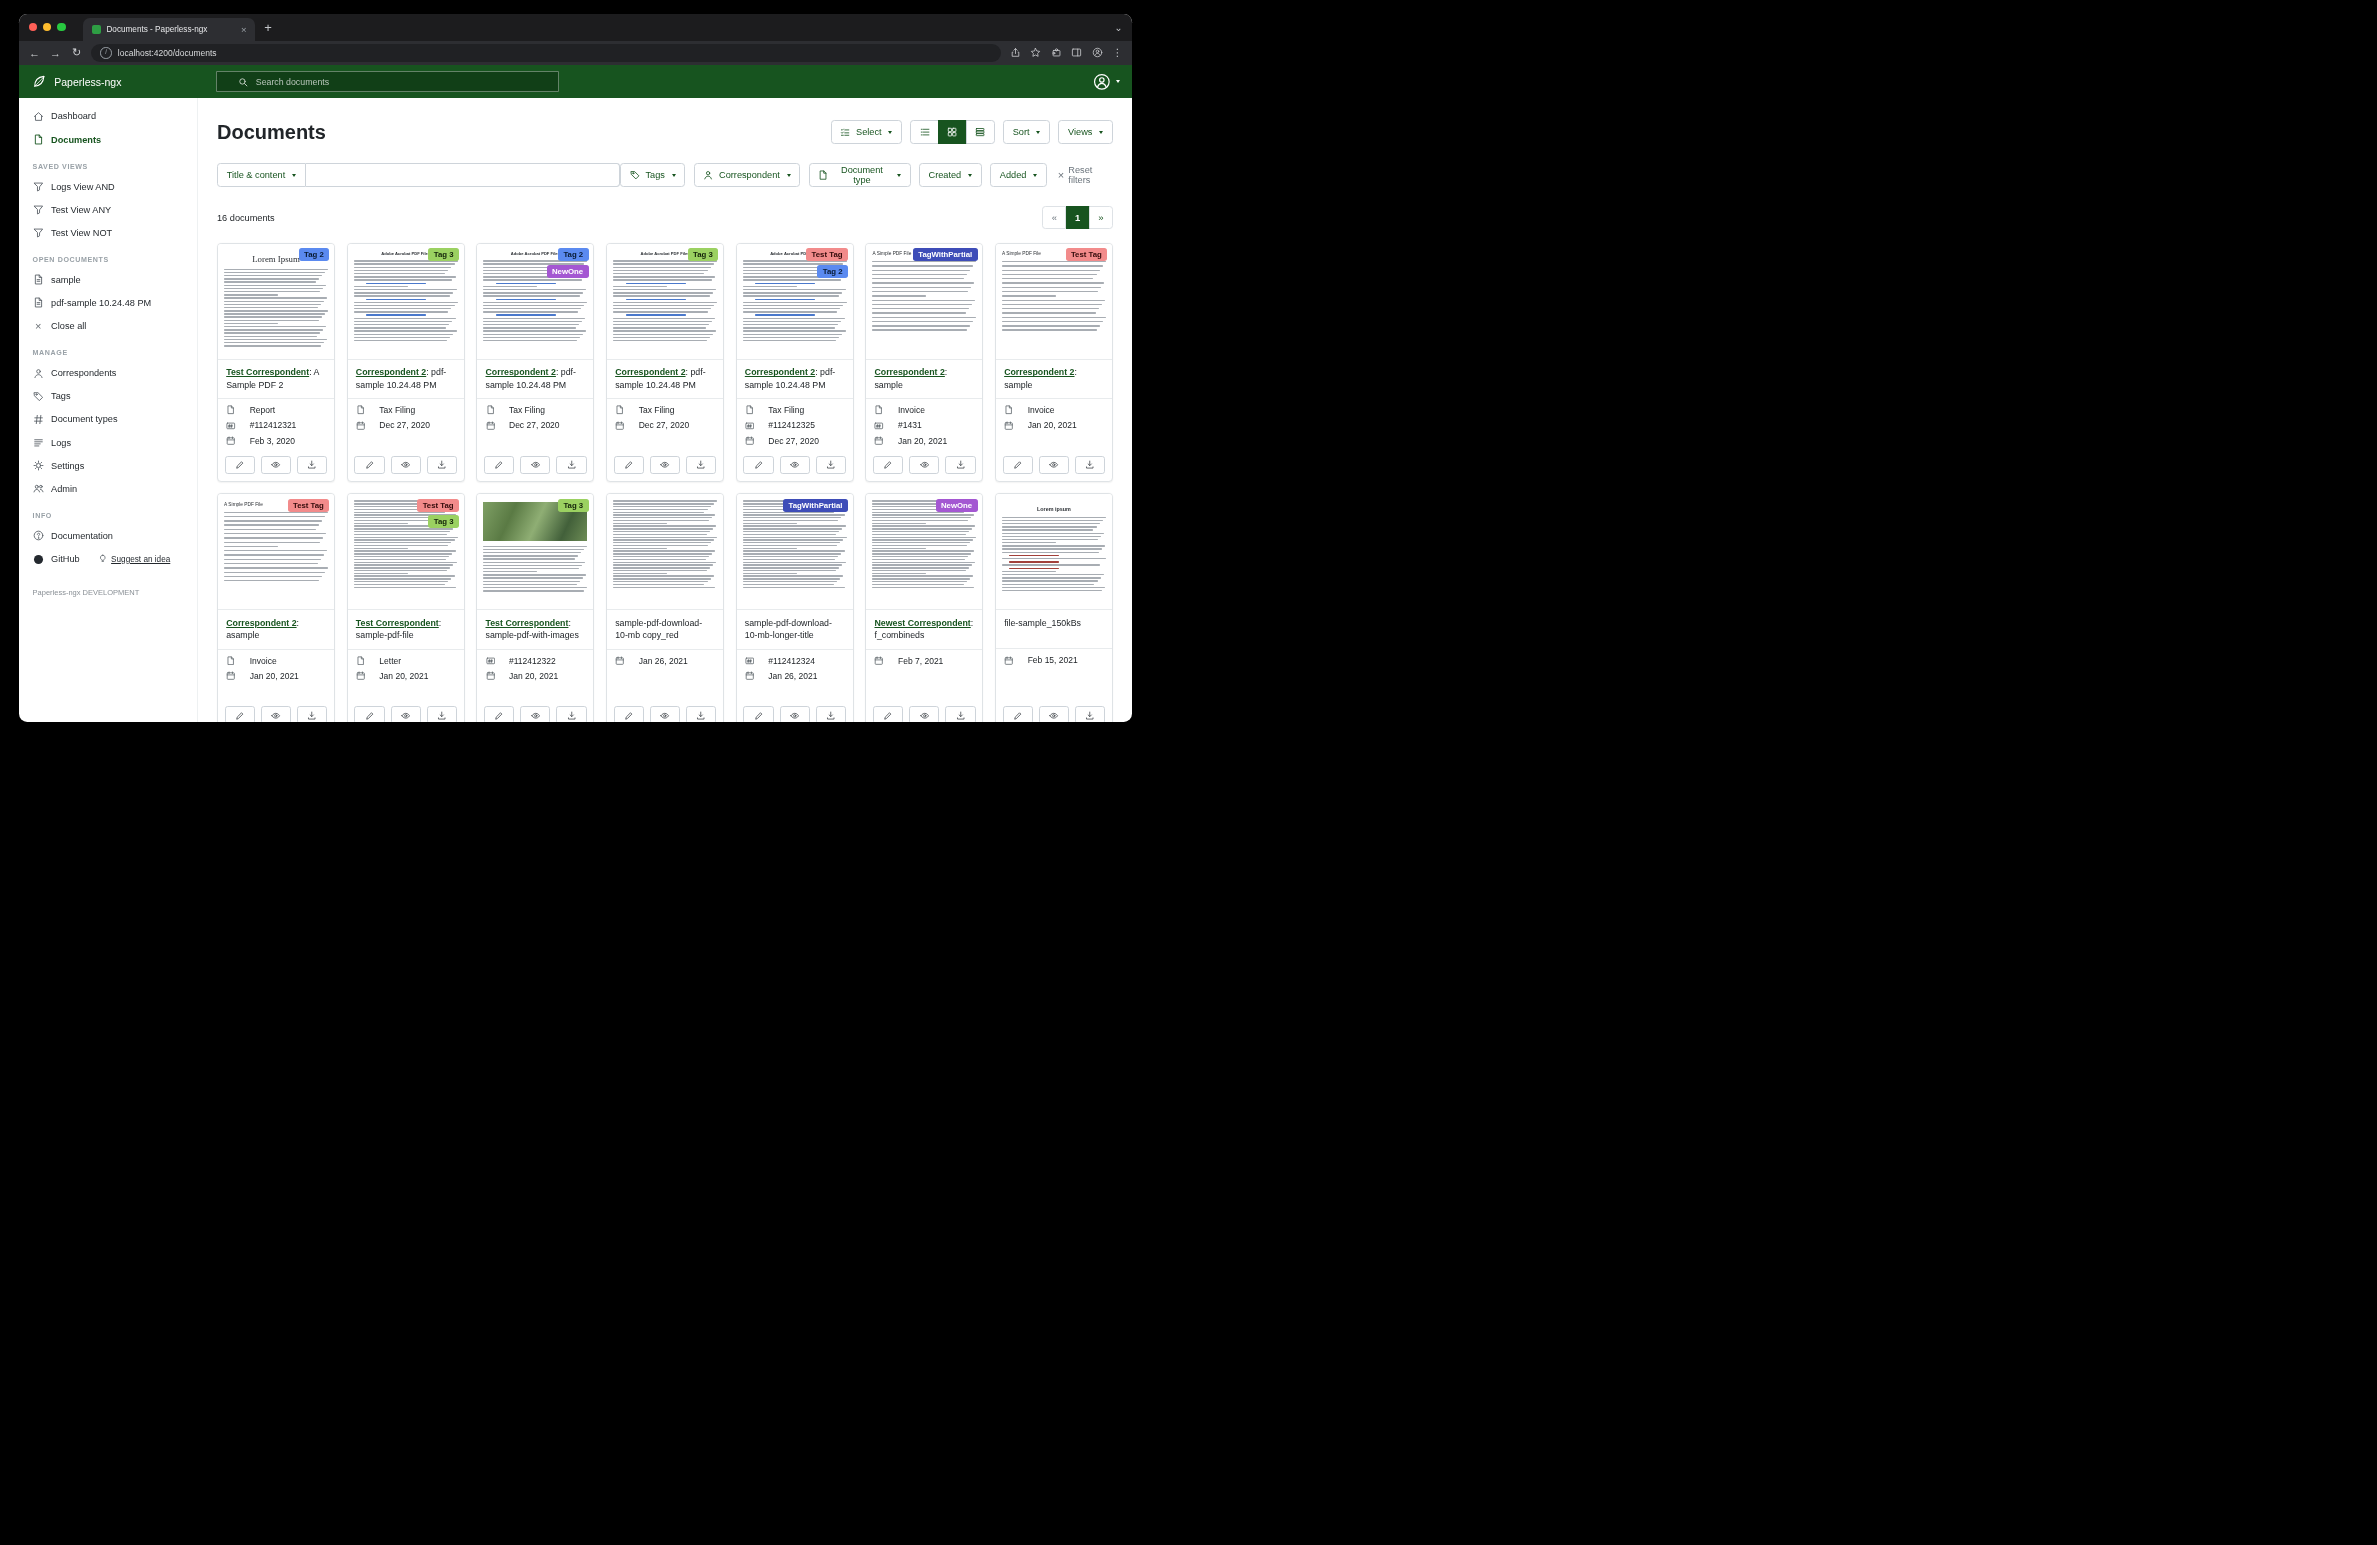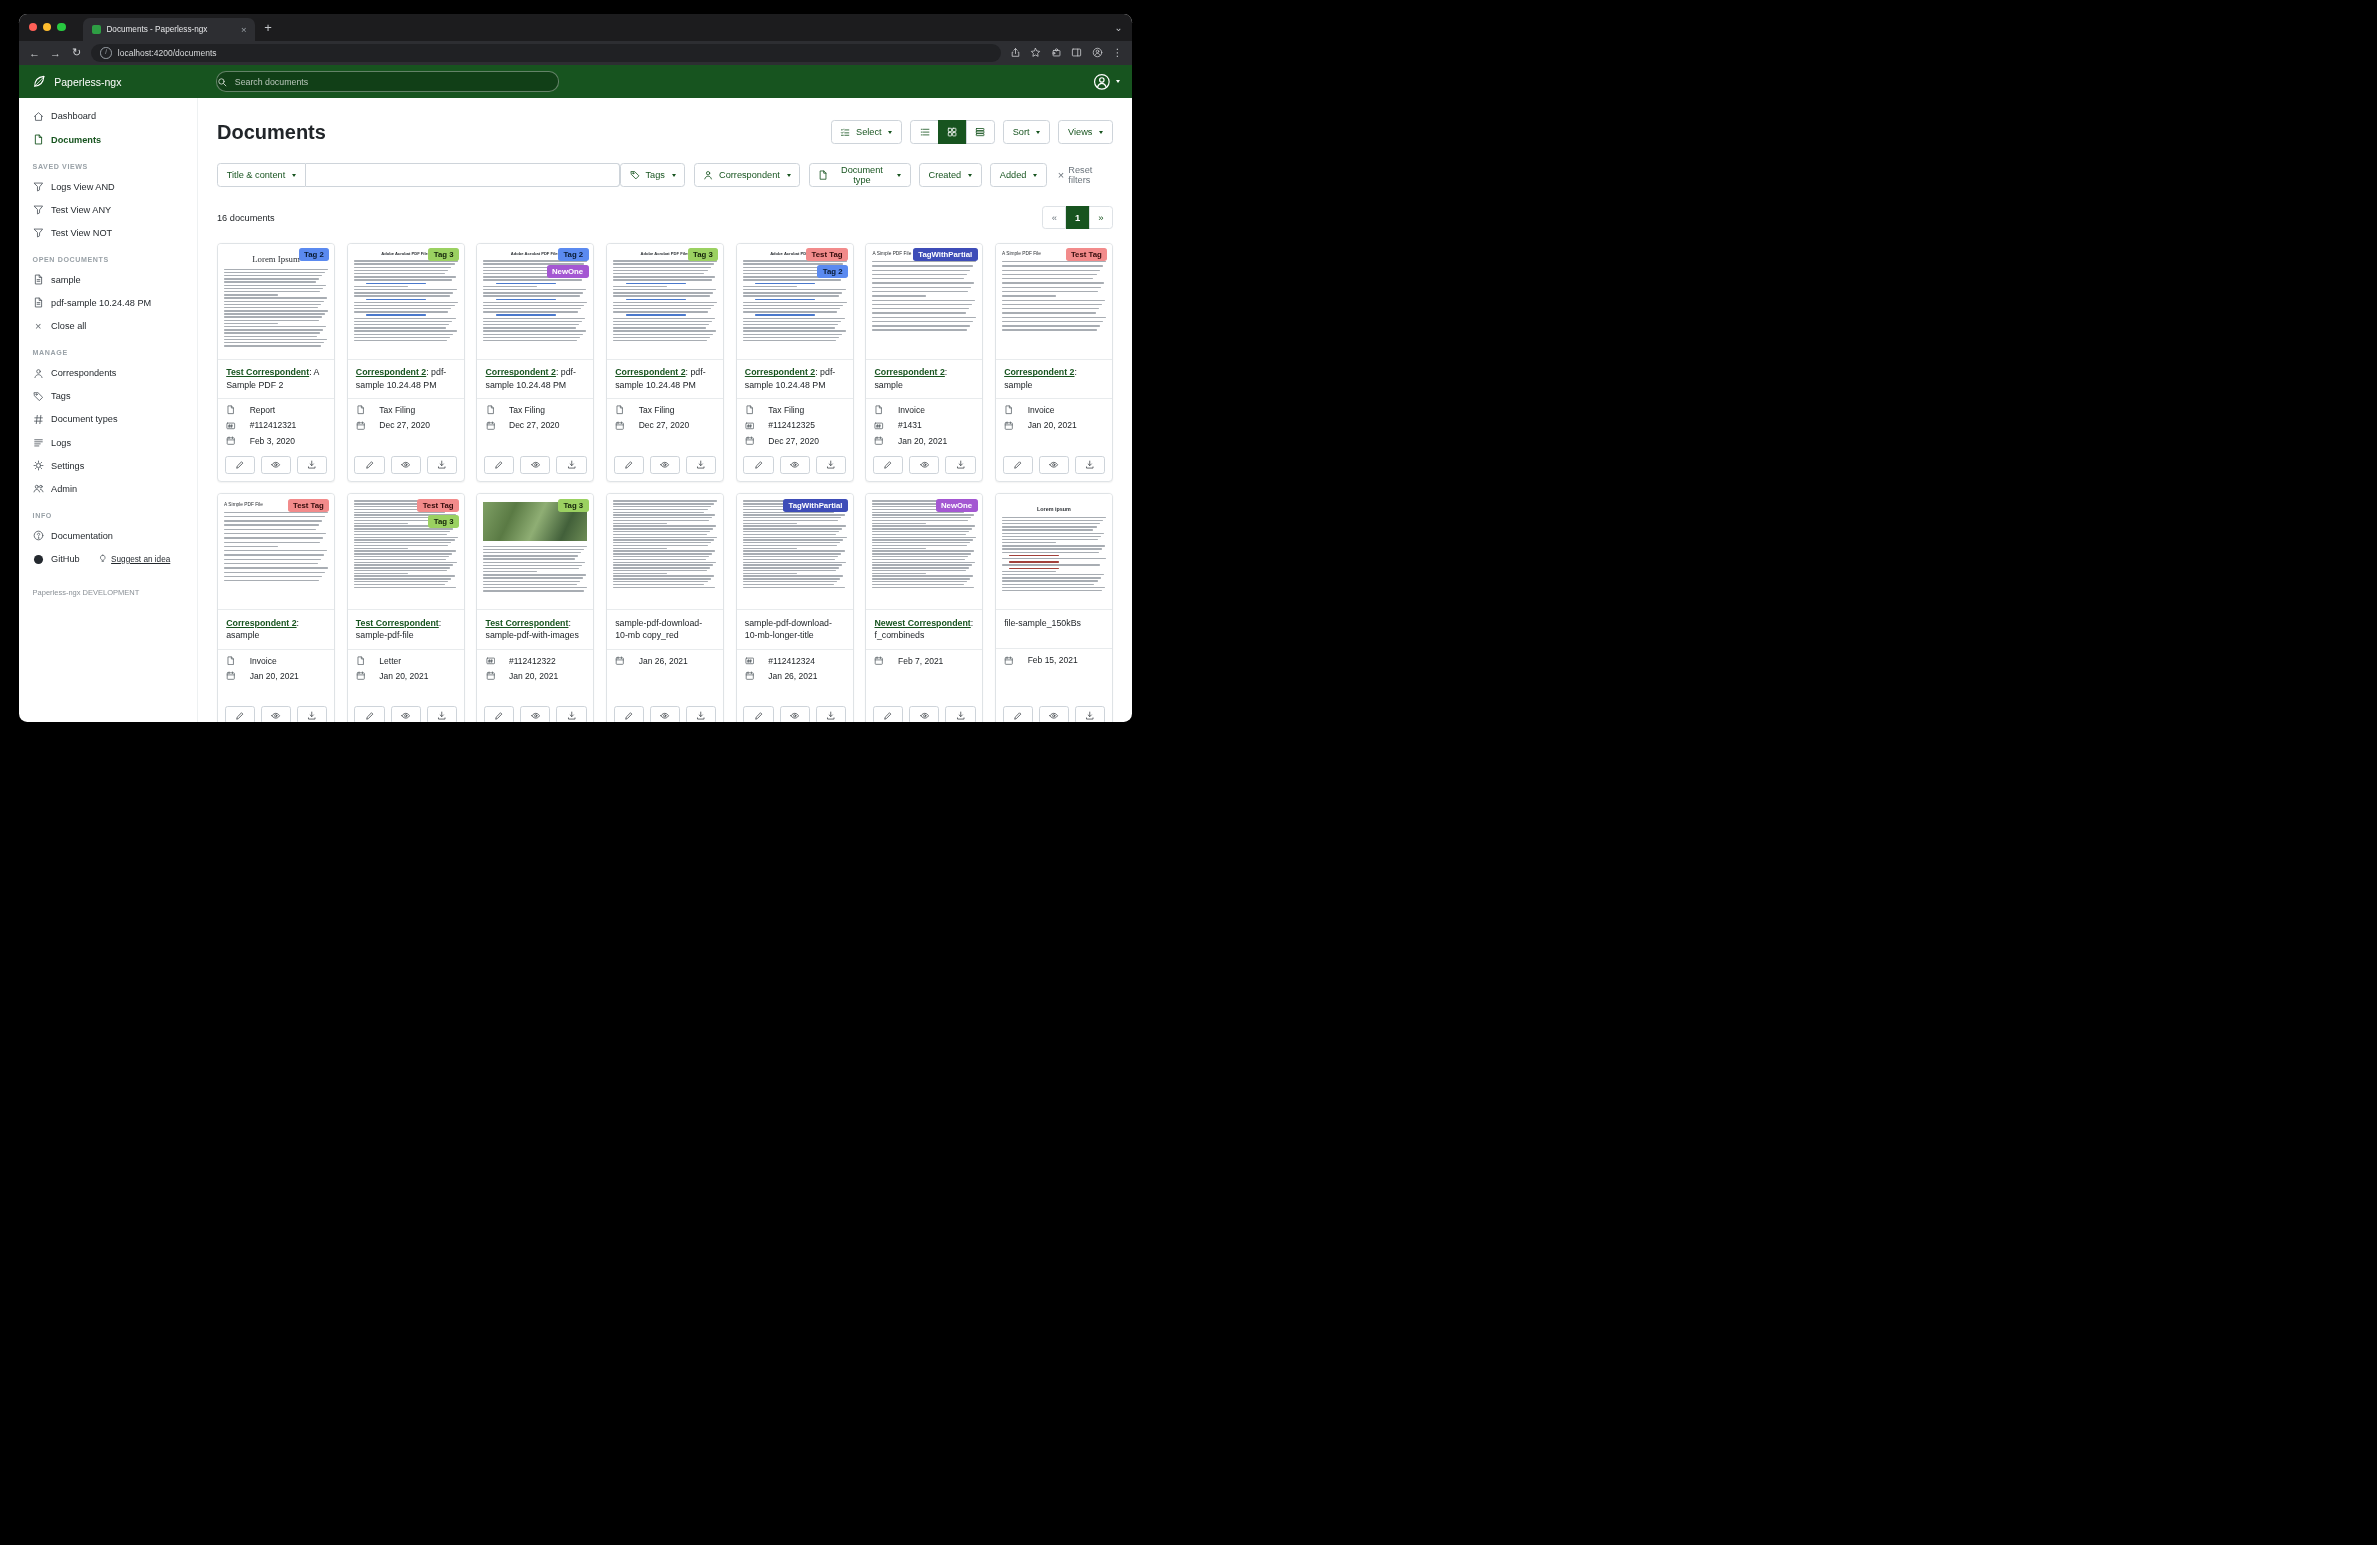--- a/index.html
+++ b/index.html
@@ -24,21 +24,21 @@
   .url-info{width:9.5px;height:9.5px;border:0.7px solid #9aa0a6;border-radius:50%;color:#9aa0a6;font-size:6.5px;line-height:8.8px;text-align:center;font-style:italic;flex:0 0 auto;}
   .url-text{white-space:nowrap;overflow:hidden;}
   .chromeicons{display:flex;gap:9.5px;align-items:center;color:#d2d4d7;}
   .cicn{width:11px;height:11px;fill:none;stroke:#c8cacd;stroke-width:1.2;stroke-linecap:round;stroke-linejoin:round;}
   .kebab{font-size:10.2px;color:#c8cacd;}
 
   
   .app-header{height:33px;background:#17541f;display:flex;align-items:center;padding:0 12.2px;flex:0 0 auto;}
   .brand{display:flex;align-items:center;gap:6.8px;width:185px;flex:0 0 auto;}
   .brand-name{color:#fff;font-size:10.5px;}
-  .hsearch{width:343px;height:21px;background:rgba(0,0,0,.25);border:0.7px solid rgba(255,255,255,.35);border-radius:10px;display:flex;align-items:center;gap:5.4px;padding:0 0;box-sizing:border-box;}
+  .hsearch{width:343px;height:21px;background:rgba(0,0,0,.25);border:0.7px solid rgba(255,255,255,.35);border-radius:1px;display:flex;align-items:center;gap:5.4px;padding:0 21px;box-sizing:border-box;}
   .hsearch input{background:transparent;border:none;outline:none;color:#eaf0ea;font-size:8.8px;flex:1;font-family:inherit;}
   .hsearch input::placeholder{color:#b9c6bb;}
   .avatar-area{margin-left:auto;display:flex;align-items:center;gap:4.1px;color:#fff;}
 
   
   .app-body{flex:1;display:flex;min-height:0;}
   .sidebar{width:178px;flex:0 0 auto;border-right:0.7px solid #eef1f2;padding-top:6.8px;font-size:9.2px;color:#24292e;overflow:hidden;}
   .snav-item{display:flex;align-items:center;gap:7.5px;padding:6.1px 13.6px;}
   .snav-item.active{color:#17541f;font-weight:700;}
   .sheading{font-size:7.1px;letter-spacing:0.6px;color:#99a1a7;padding:11.6px 13.6px 4.1px;font-weight:700;}

